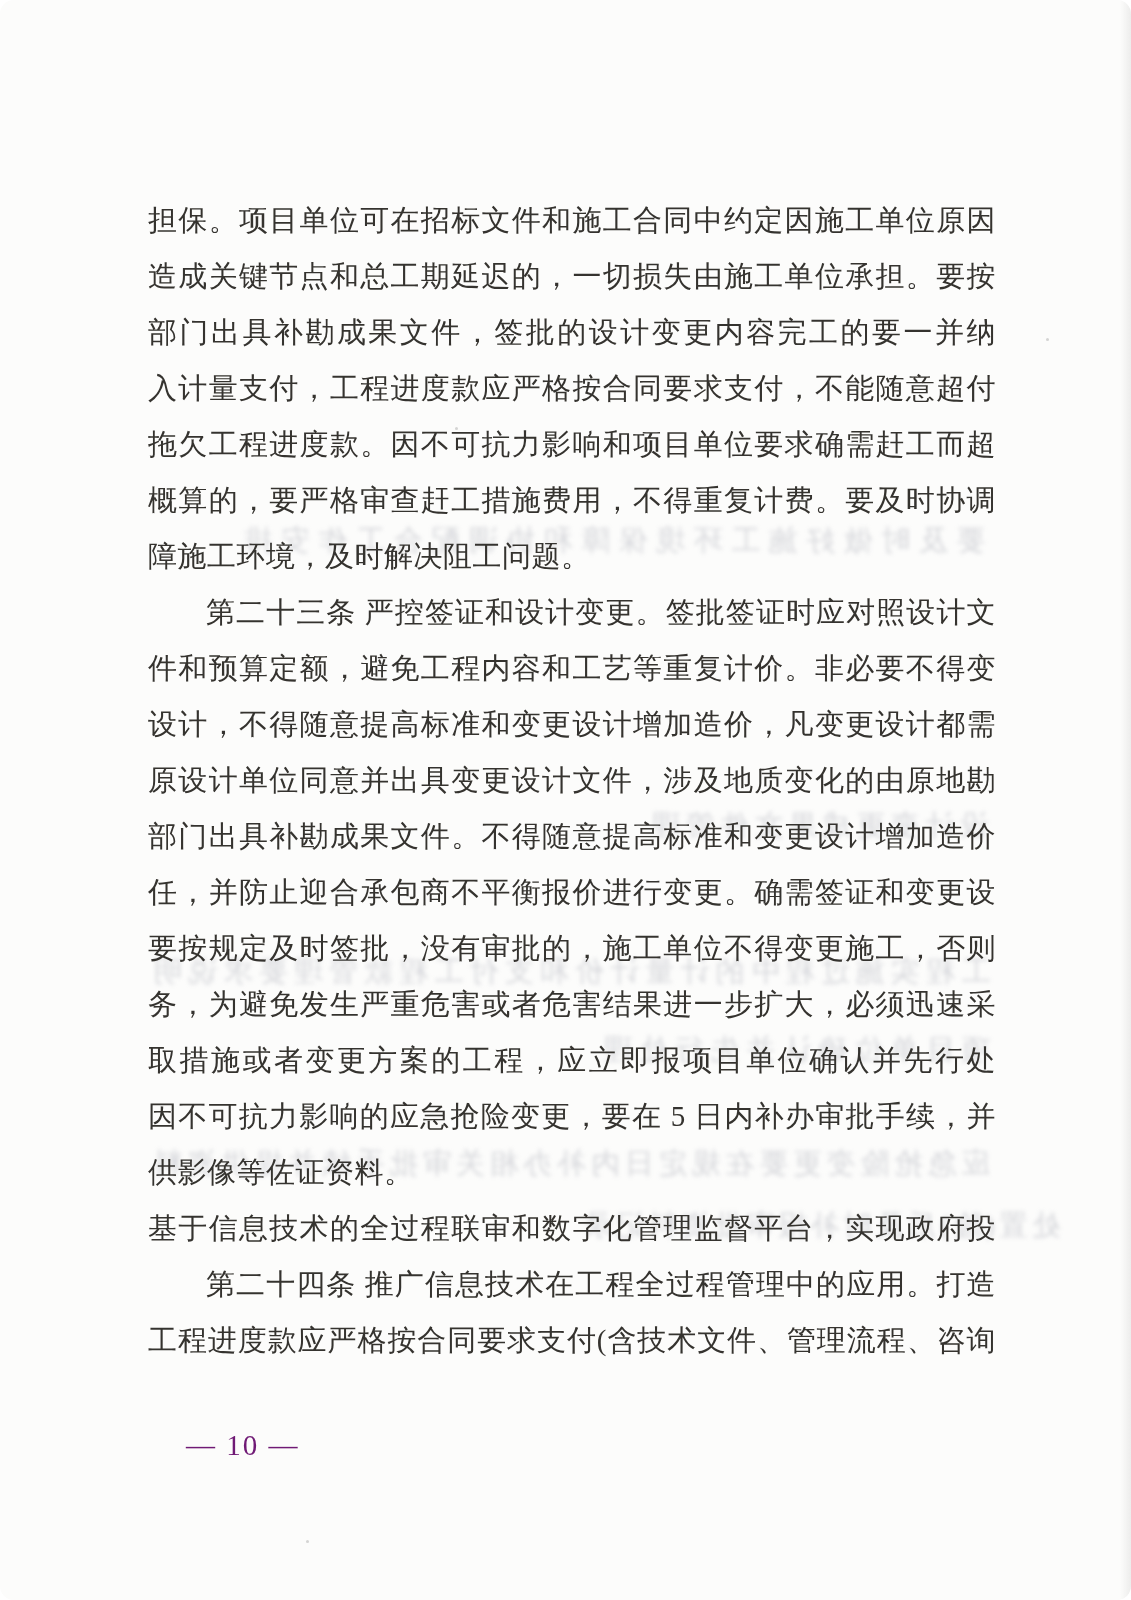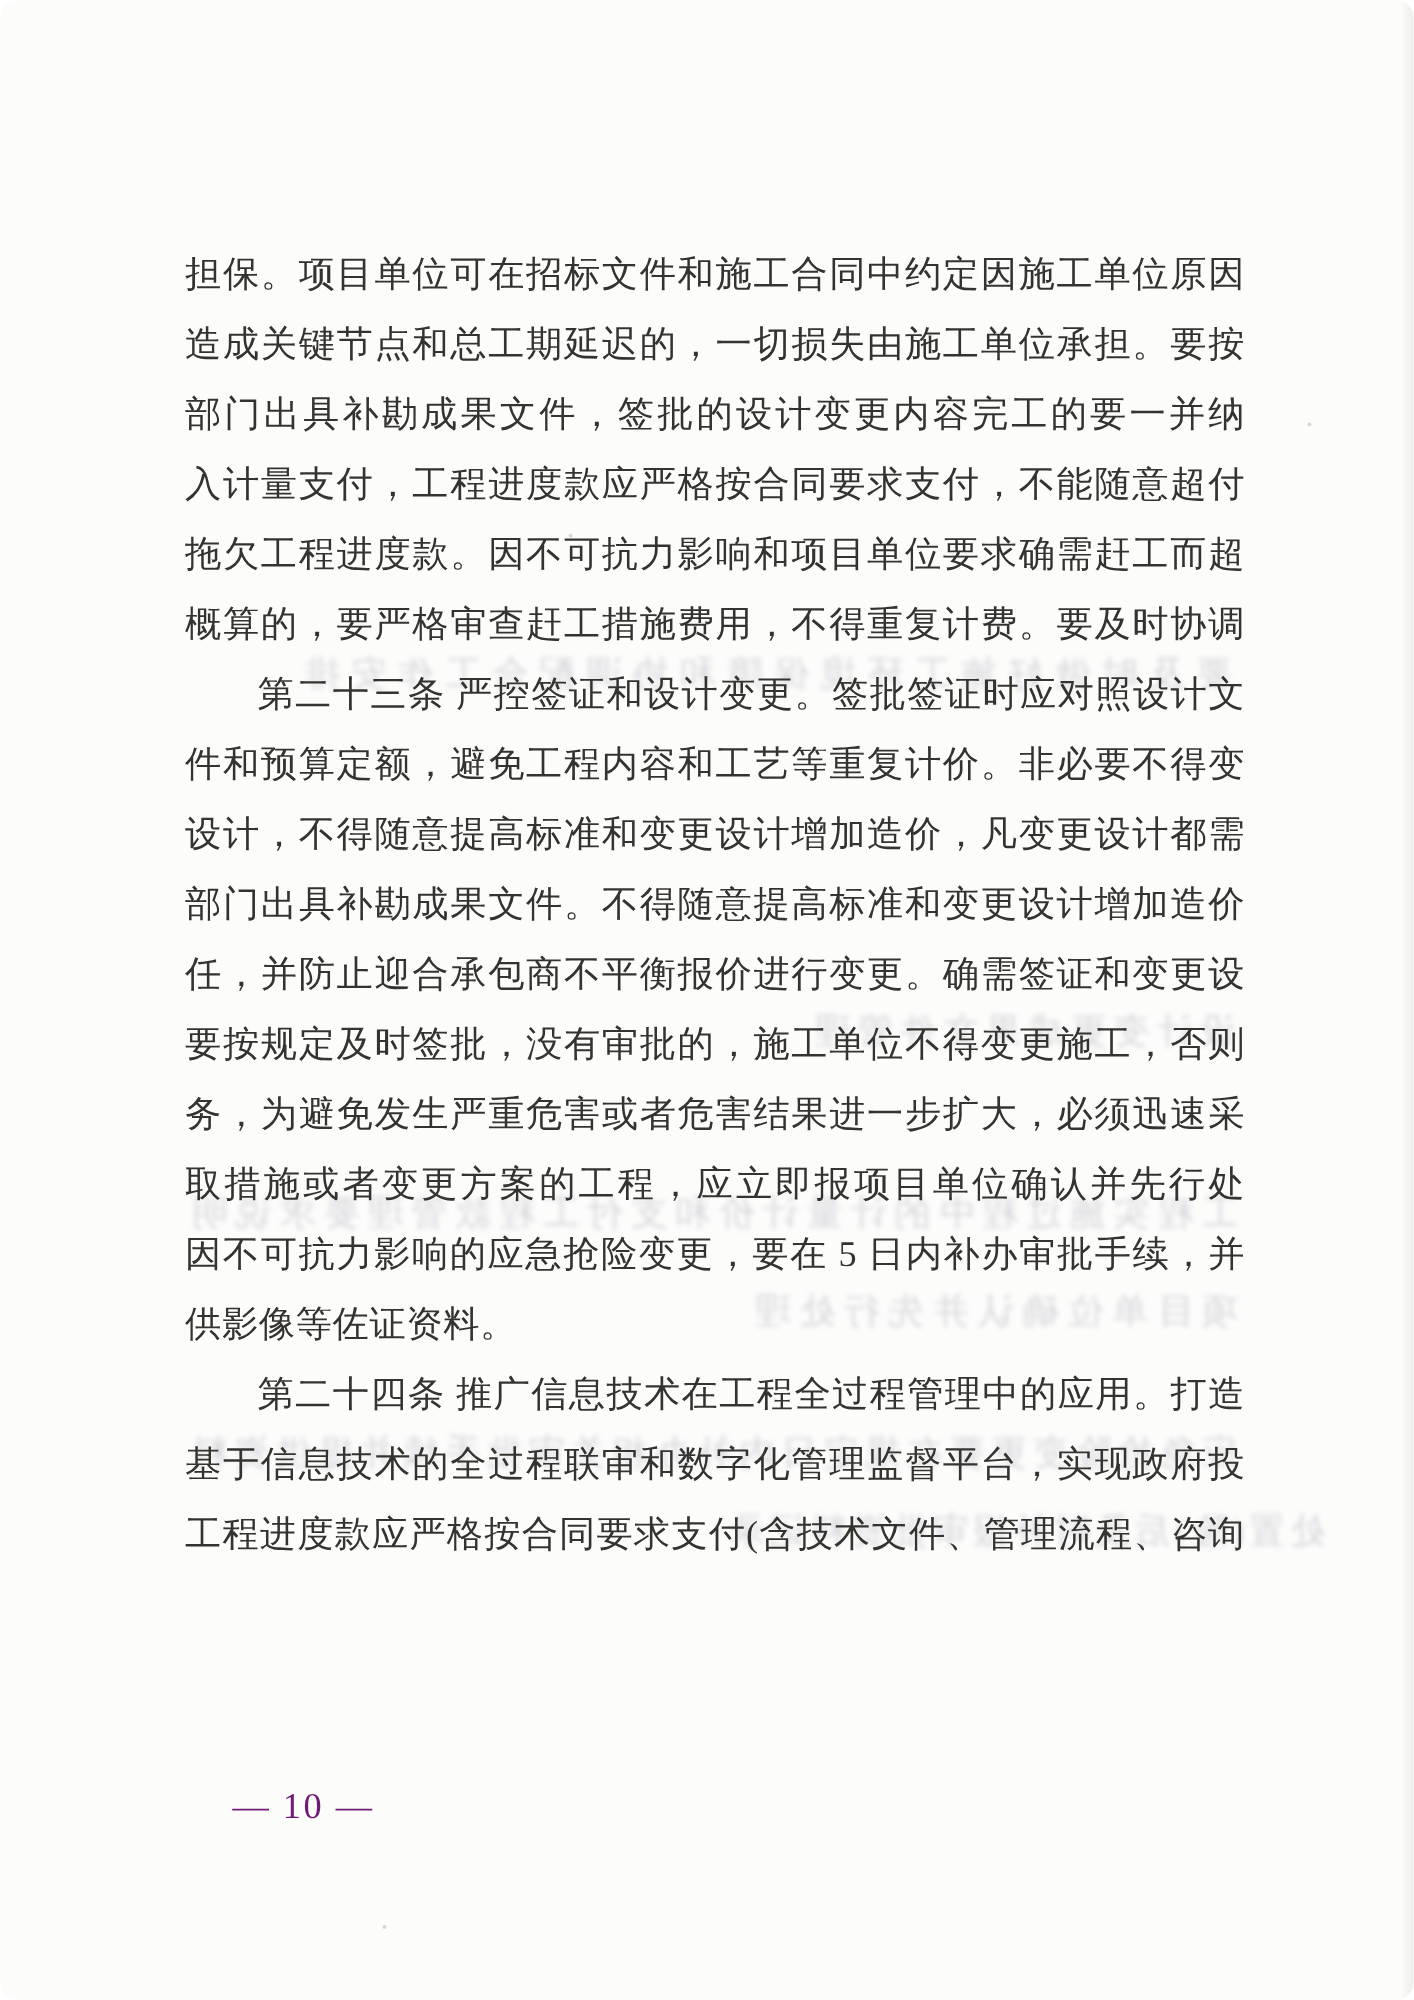--- a/index.html
+++ b/index.html
@@ -96,32 +96,34 @@
       <div class="ghost" style="left: 150px; top: 1144px; width: 840px;">应急抢险变更要在规定日内补办相关审批手续并提供资料</div>
       <div class="ghost" style="left: 580px; top: 1206px; width: 480px;">处置(险)后及时补报审批资料记录</div>
     </div>
   <div id="text-block" class="text-block">
       <div class="line">担保。项目单位可在招标文件和施工合同中约定因施工单位原因</div>
       <div class="line">造成关键节点和总工期延迟的，一切损失由施工单位承担。要按合</div>
       <div class="line">部门出具补勘成果文件，签批的设计变更内容完工的要一并纳</div>
       <div class="line">入计量支付，工程进度款应严格按合同要求支付，不能随意超付或</div>
       <div class="line">拖欠工程进度款。因不可抗力影响和项目单位要求确需赶工而超</div>
       <div class="line">概算的，要严格审查赶工措施费用，不得重复计费。要及时协调保</div>
+      <div class="line end">障施工环境，及时解决阻工问题。</div>
       <div class="line indent">第二十三条 严控签证和设计变更。签批签证时应对照设计文</div>
       <div class="line">件和预算定额，避免工程内容和工艺等重复计价。非必要不得变更</div>
       <div class="line">设计，不得随意提高标准和变更设计增加造价，凡变更设计都需由</div>
+      <div class="line">原设计单位同意并出具变更设计文件，涉及地质变化的由原地勘</div>
       <div class="line">部门出具补勘成果文件。不得随意提高标准和变更设计增加造价</div>
       <div class="line">任，并防止迎合承包商不平衡报价进行变更。确需签证和变更设计</div>
       <div class="line">要按规定及时签批，没有审批的，施工单位不得变更施工，否则不</div>
       <div class="line">务，为避免发生严重危害或者危害结果进一步扩大，必须迅速采</div>
       <div class="line">取措施或者变更方案的工程，应立即报项目单位确认并先行处险。</div>
       <div class="line">因不可抗力影响的应急抢险变更，要在 5 日内补办审批手续，并提</div>
       <div class="line end">供影像等佐证资料。</div>
+      <div class="line">基于信息技术的全过程联审和数字化管理监督平台，实现政府投</div>
       <div class="line indent">第二十四条 推广信息技术在工程全过程管理中的应用。打造</div>
-      <div class="line">基于信息技术的全过程联审和数字化管理监督平台，实现政府投</div>
       <div class="line">工程进度款应严格按合同要求支付(含技术文件、管理流程、咨询</div>
     </div>
   <div class="page-number">— 10 —</div>
   <div id="edge-shade" class="edge-shade" style="left: 1120px;"></div>
   <div id="speck-layer">
       <div class="speck" style="left: 455px; top: 427px;"></div>
       <div class="speck" style="left: 1046px; top: 338px;"></div>
       <div class="speck" style="left: 306px; top: 1540px;"></div>
     </div>
 </div>

